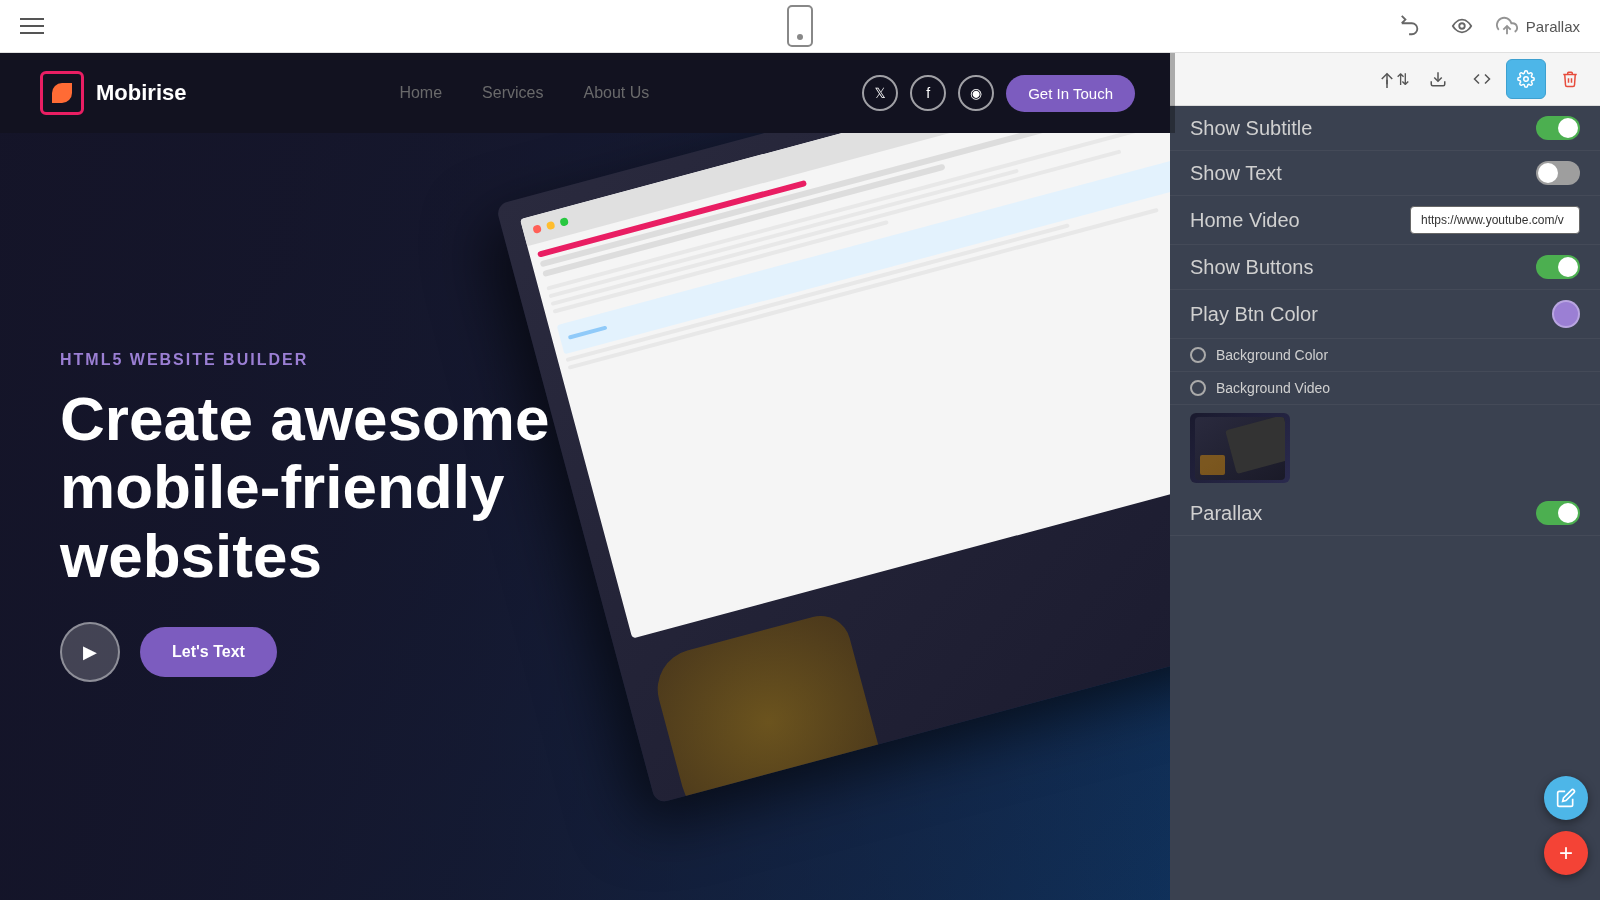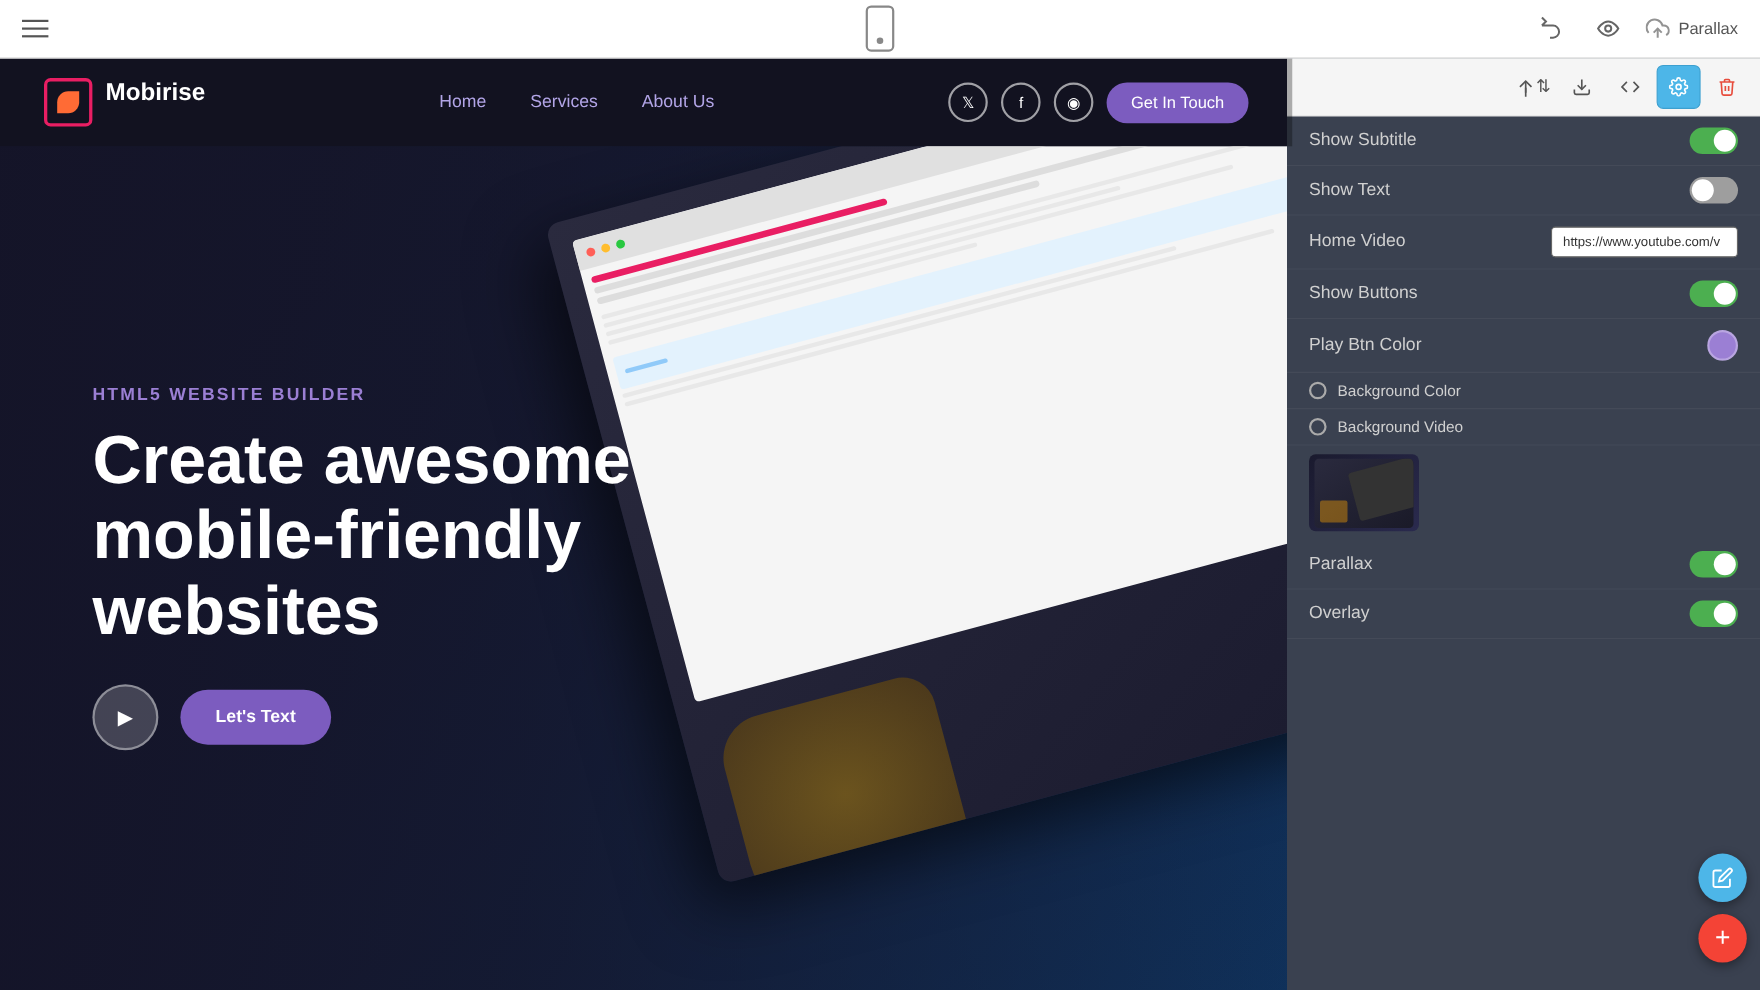--- a/index.html
+++ b/index.html
@@ -59,54 +59,54 @@
     #preview-nav {
       display: flex;
       align-items: center;
       justify-content: space-between;
       padding: 0 40px;
       height: 80px;
       background: rgba(0,0,0,0.3);
       position: relative;
       z-index: 10;
     }
-    #nav-brand { display: flex; align-items: flex-start; gap: 12px; color: #fff; font-size: 22px; font-weight: 600; }
+    #nav-brand { display: flex; align-items: center; gap: 12px; color: #fff; font-size: 22px; font-weight: 600; }
     .brand-icon {
       width: 44px; height: 44px;
       border: 3px solid #e91e63;
       border-radius: 6px;
       display: flex; align-items: center; justify-content: center;
       position: relative;
     }
     .brand-icon-inner {
       width: 20px; height: 20px;
       background: #ff6b35;
       border-radius: 50% 0 50% 0;
       position: relative;
     }
     #nav-links { display: flex; align-items: center; gap: 40px; }
-    .nav-link { color: #c4b5fd; font-size: 16px; cursor: pointer; text-decoration: none; opacity: 0.9; }
+    .nav-link { color: #737373; font-size: 16px; cursor: pointer; text-decoration: none; opacity: 0.9; }
     #nav-social { display: flex; align-items: center; gap: 12px; }
     .social-icon {
       width: 36px; height: 36px; border-radius: 50%; border: 2px solid rgba(255,255,255,0.6);
       display: flex; align-items: center; justify-content: center; cursor: pointer; color: #fff; font-size: 14px;
     }
     .get-in-touch-btn {
       background: #7c5cbf; color: #fff; padding: 10px 22px; border-radius: 25px;
       font-size: 15px; cursor: pointer; border: none; font-weight: 500;
     }
 
     
     #hero-section {
       position: absolute;
       top: 80px; left: 0; right: 0; bottom: 0;
       background: linear-gradient(135deg, #1a1a2e 0%, #16213e 40%, #0f3460 100%);
       display: flex;
       align-items: center;
-      padding: 0 84px;
+      padding: 0 60px;
       overflow: hidden;
     }
 
     
     #laptop-area {
       position: absolute;
       right: -80px; top: -20px;
       width: 750px; height: 620px;
     }
     .laptop-visual {
@@ -237,21 +237,21 @@
 
     .panel-row {
       display: flex;
       align-items: center;
       justify-content: space-between;
       padding: 10px 20px;
       border-bottom: 1px solid rgba(255,255,255,0.05);
     }
     .panel-label {
       color: #d0d0d0;
-      font-size: 16px;
+      font-size: 20px;
     }
 
     
     .toggle {
       width: 44px; height: 24px; border-radius: 12px;
       position: relative; cursor: pointer; flex-shrink: 0;
     }
     .toggle.on { background: #4CAF50; }
     .toggle.off { background: #9e9e9e; }
     .toggle-knob {
@@ -545,26 +545,20 @@
         </div>
       </div>
 
       <div class="panel-row">
         <span class="panel-label">Parallax</span>
         <div class="toggle on">
           <div class="toggle-knob"></div>
         </div>
       </div>
 
-      <div class="panel-row">
-        <span class="panel-label">Overlay</span>
-        <div class="toggle on">
-          <div class="toggle-knob"></div>
-        </div>
-      </div>
 
     </div>
 
     <div id="fab-edit">
       <svg width="20" height="20" viewBox="0 0 24 24" fill="none" stroke="currentColor" stroke-width="2">
         <path d="M11 4H4a2 2 0 00-2 2v14a2 2 0 002 2h14a2 2 0 002-2v-7"></path>
         <path d="M18.5 2.5a2.121 2.121 0 013 3L12 15l-4 1 1-4 9.5-9.5z"></path>
       </svg>
     </div>
     <div id="fab-add">

